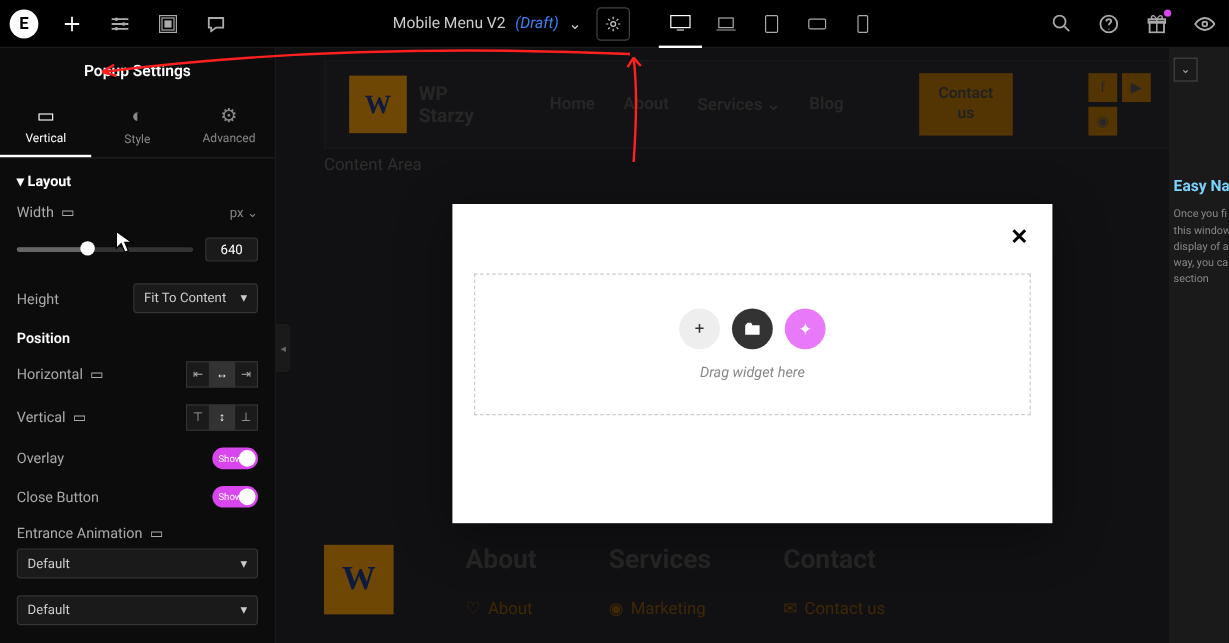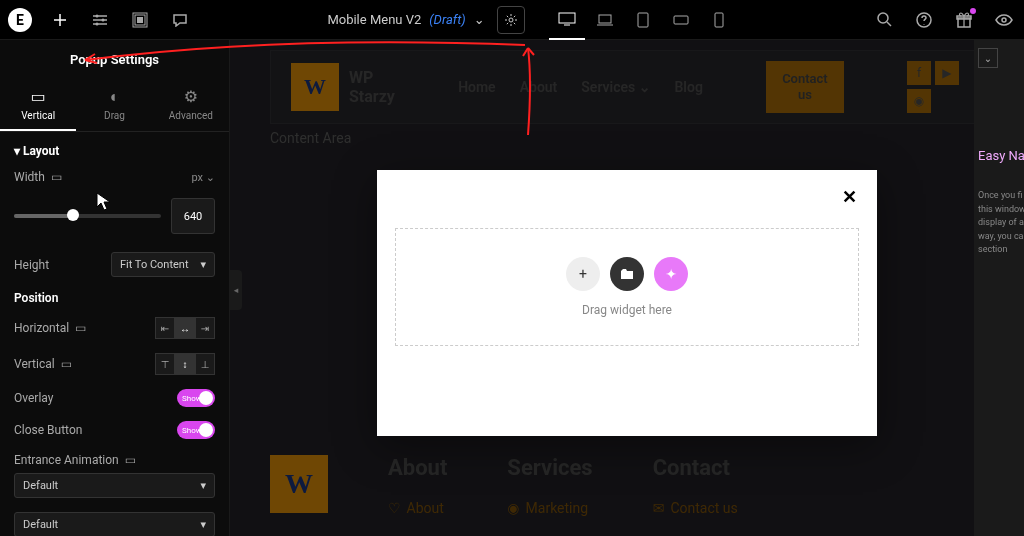--- a/index.html
+++ b/index.html
@@ -28,21 +28,21 @@
 .sb-tab-icon{display:block;font-size:16px;margin-bottom:4px}
 .sb-content{padding:12px 14px;font-size:12px;color:#ccc;overflow-y:auto;flex:1}
 .section-head{font-weight:700;font-size:12px;color:#fff;margin-bottom:12px}
 .ctrl-row{display:flex;align-items:center;justify-content:space-between;margin-bottom:14px;font-size:12px}
 .ctrl-label{color:#aaa;display:flex;align-items:flex-end;gap:6px}
 .unit{color:#888;font-size:11px}
 .slider-row{display:flex;align-items:center;gap:10px;margin-bottom:18px}
 .slider{flex:1;height:4px;background:#333;border-radius:2px;position:relative;cursor:pointer}
 .slider-fill{position:absolute;left:0;top:0;height:100%;background:#666;border-radius:2px;width:40%}
 .slider-thumb{position:absolute;top:-5px;left:40%;width:12px;height:12px;background:#fff;border-radius:50%;margin-left:-6px}
-.num-input{width:44px;height:36px;background:#1a1a1a;border:1px solid #333;color:#fff;text-align:center;font-size:11px;border-radius:3px}
+.num-input{width:44px;height:20px;background:#1a1a1a;border:1px solid #333;color:#fff;text-align:center;font-size:11px;border-radius:3px}
 .select{background:#1a1a1a;border:1px solid #333;color:#ccc;font-size:11px;padding:5px 8px;border-radius:3px;width:104px;display:flex;justify-content:space-between;align-items:center;cursor:pointer}
 .select-full{width:100%}
 .pos-btns{display:flex;gap:0}
 .pos-btn{width:20px;height:22px;background:#1a1a1a;border:1px solid #333;display:flex;align-items:center;justify-content:center;font-size:10px;cursor:pointer;color:#aaa}
 .pos-btn.active{background:#333;color:#fff}
 .switch{width:38px;height:18px;background:#d946ef;border-radius:10px;position:relative;cursor:pointer;font-size:8px;color:#fff;display:flex;align-items:center;padding-left:5px}
 .switch:after{content:"";position:absolute;right:2px;top:2px;width:14px;height:14px;background:#fff;border-radius:50%}
 .section-sub{font-weight:600;font-size:12px;color:#fff;margin:6px 0 12px}
 .canvas{flex:1;position:relative;background:#26252a;overflow:hidden}
 .dim{position:absolute;inset:0;background:rgba(0,0,0,0.55);z-index:1}
@@ -60,25 +60,25 @@
 .footer-col h3{color:#555;font-size:22px;font-weight:700;margin-bottom:20px}
 .footer-col a{color:#8b5a0a;font-size:14px;display:flex;align-items:center;gap:6px}
 .popup{position:absolute;top:130px;left:50%;transform:translateX(-50%);width:500px;height:266px;background:#fff;z-index:2;box-shadow:0 10px 40px rgba(0,0,0,0.4)}
 .popup-close{position:absolute;top:16px;right:20px;font-size:18px;cursor:pointer;color:#000;font-weight:bold}
 .popup-inner{margin:58px 18px 18px;border:1px dashed #ccc;height:118px;display:flex;flex-direction:column;align-items:center;justify-content:center;gap:12px}
 .popup-btns{display:flex;gap:10px}
 .circ-btn{width:34px;height:34px;border-radius:50%;display:flex;align-items:center;justify-content:center;font-size:14px;cursor:pointer}
 .cb1{background:#eee;color:#333}
 .cb2{background:#333;color:#fff}
 .cb3{background:#e879f9;color:#fff}
-.drag-text{font-size:12px;color:#888;}
+.drag-text{font-size:12px;color:#888;font-style:italic}
 .collapse-handle{position:absolute;left:230px;top:270px;width:12px;height:40px;background:#1a1a1a;display:flex;align-items:center;justify-content:center;color:#666;font-size:9px;cursor:pointer;z-index:3;border-radius:0 4px 4px 0}
 .right-panel{position:absolute;right:0;top:40px;width:50px;height:496px;background:#1a1a1a;color:#aaa;font-size:10px;padding:8px 4px;z-index:3}
 .rp-collapse{width:20px;height:20px;border:1px solid #444;display:flex;align-items:center;justify-content:center;margin-bottom:80px;cursor:pointer;font-size:10px}
-.rp-title{font-weight:400;color:#f0abfc;font-size:13px;margin-bottom:26px;white-space:nowrap}
+.rp-title{font-weight:700;color:#7dd3fc;font-size:13px;margin-bottom:10px;white-space:nowrap}
 .rp-text{font-size:9px;line-height:1.5;color:#888;white-space:nowrap}
 .arrow-svg{position:absolute;top:40px;left:80px;width:470px;height:100px;z-index:4;pointer-events:none}
 .cursor{position:absolute;top:192px;left:96px;z-index:5;pointer-events:none;color:#fff;font-size:16px}
 svg{display:block}
 </style>
 </head>
 <body>
 
 <div class="topbar">
   <div class="tb-left">
@@ -178,21 +178,21 @@
         </svg>
       </div>
   </div>
 </div>
 
 <div class="main">
   <div class="sidebar">
     <div class="sb-title">Popup Settings</div>
     <div class="sb-tabs">
       <div class="sb-tab active"><span class="sb-tab-icon">▭</span><span>Vertical</span></div>
-      <div class="sb-tab"><span class="sb-tab-icon">◐</span><span>Drag</span></div>
+      <div class="sb-tab"><span class="sb-tab-icon">◐</span><span>Style</span></div>
       <div class="sb-tab"><span class="sb-tab-icon">⚙</span><span>Advanced</span></div>
     </div>
     <div class="sb-content">
       <div class="section-head">▾ <span>Layout</span></div>
       <div class="ctrl-row">
         <span class="ctrl-label">
             <span>Width</span> 
             <span>▭</span>
           </span>
         <span class="unit"><span>px</span> ⌄</span>

